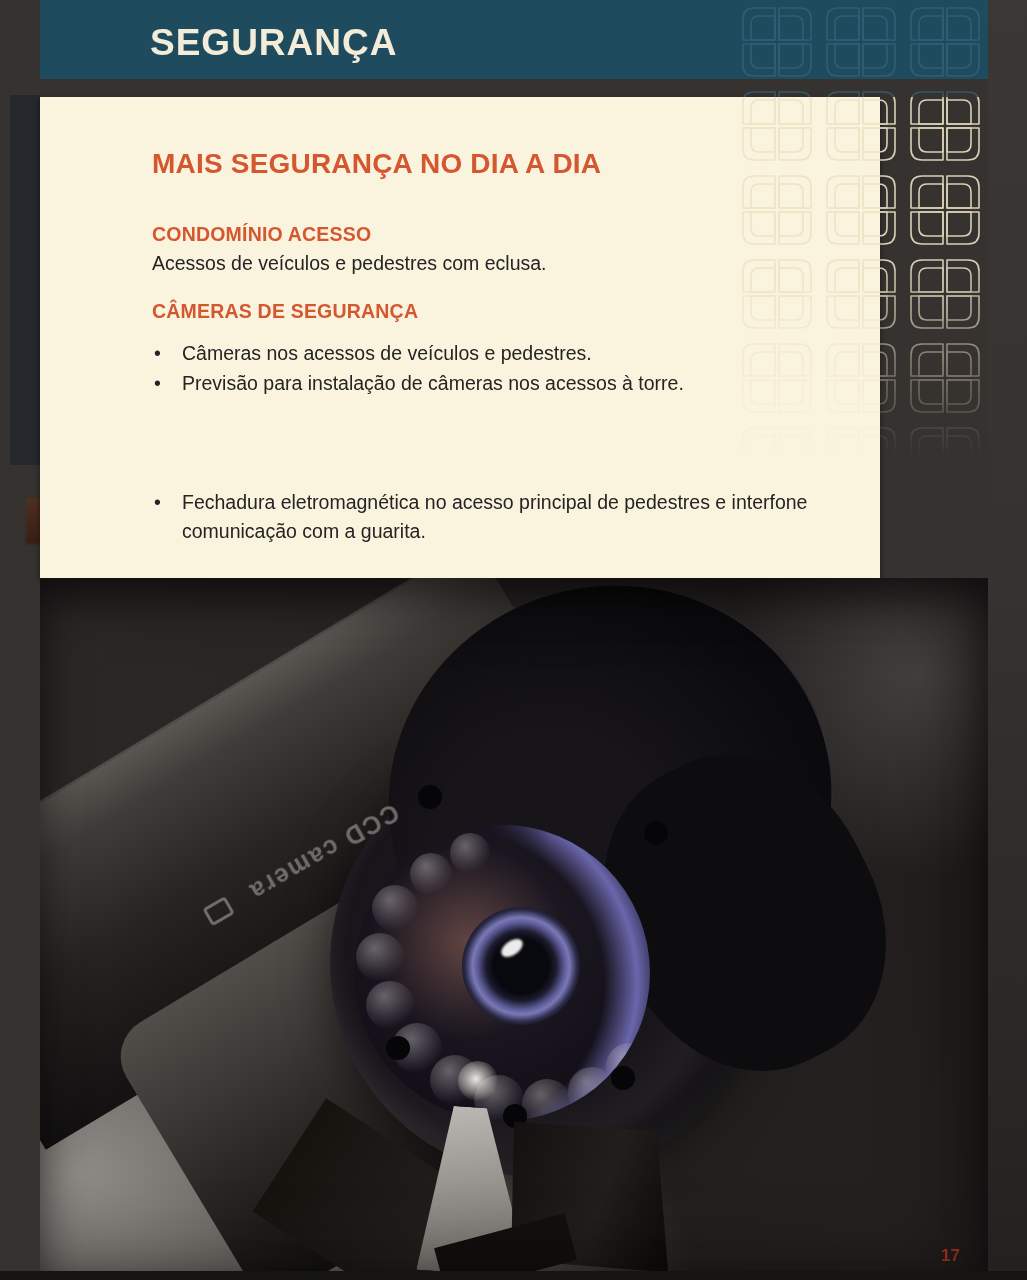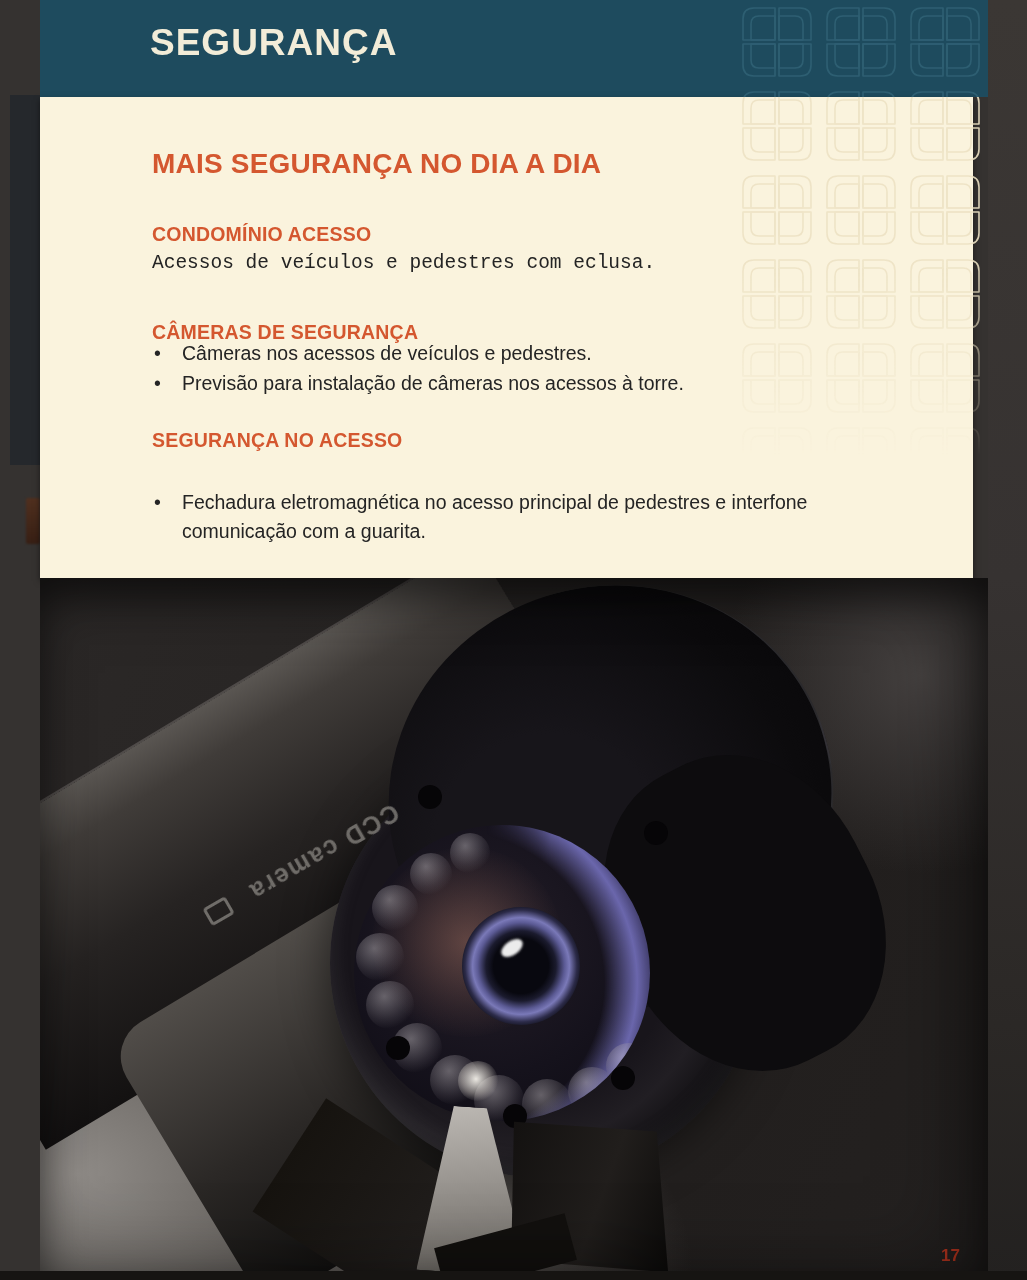--- a/index.html
+++ b/index.html
@@ -11,38 +11,38 @@
   .left-darkbox { position:absolute; left:10px; top:95px; width:30px; height:370px; background:#25282C; }
   .left-brown   { position:absolute; left:26px; top:498px; width:14px; height:46px;
                   background:linear-gradient(#50301F,#371F14); filter:blur(1px); border-radius:2px; }
   .right-strip  { position:absolute; left:988px; top:0; width:39px; height:1280px;
                   background:linear-gradient(#3B3734 0%,#363231 45%,#2B2826 80%,#232120 100%); }
   .bottom-strip { position:absolute; left:0; top:1271px; width:1027px; height:9px; background:#161412; }
 
   
   .sheet { position:absolute; left:40px; top:0; width:948px; height:1271px; }
 
-  .band { position:absolute; left:0; top:0; width:948px; height:97px;
+  .band { position:absolute; left:0; top:0; width:948px; height:79px;
           background:var(--header-bg,#1E4B5E); }
   .band h1 { position:absolute; left:110px; top:22px; font-size:37px; font-weight:bold;
              letter-spacing:1px; color:#F2ECD8; }
 
-  .panel { position:absolute; left:0; top:97px; width:933px; height:481px;
+  .panel { position:absolute; left:0; top:97px; width:840px; height:481px;
            background:var(--panel-bg,#FAF3DD); box-shadow:0 3px 6px rgba(0,0,0,.5); }
 
   .pattern-svg { position:absolute; left:695px; top:0; width:253px; height:470px; z-index:3;
     pointer-events:none;
     -webkit-mask-image:linear-gradient(to bottom,#000 55%, transparent 97%);
     mask-image:linear-gradient(to bottom,#000 55%, transparent 97%); }
 
   .h-main { position:absolute; left:112px; top:51px; font-size:28px; font-weight:bold;
             color:var(--accent-orange,#D4572F); letter-spacing:.2px; }
   .sec-title { position:absolute; left:112px; font-size:19.5px; font-weight:bold;
                color:var(--accent-orange,#D4572F); letter-spacing:.2px; }
-  .sec-body  { position:absolute; left:112px; font-size:19.5px; color:var(--body-text,#242424);font-family:Liberation Mono, monospace; }
+  .sec-body  { position:absolute; left:112px; font-size:19.5px; color:var(--body-text,#242424); }
   .bullet { position:absolute; left:142px; font-size:19.5px; color:var(--body-text,#242424);
             max-width:665px; line-height:29px; }
   .bullet::before { content:"•"; position:absolute; left:-28px; color:var(--body-text,#242424); }
 
   
   .photo { position:absolute; left:0; top:578px; width:948px; height:693px; overflow:hidden;
     background:
       radial-gradient(ellipse 620px 480px at 4% 86%, #8F8B87 0%, #6F6B67 26%, rgba(60,56,54,0) 68%),
       radial-gradient(ellipse 420px 330px at 40% 100%, rgba(150,146,141,.55) 0%, rgba(0,0,0,0) 65%),
       radial-gradient(circle 320px at 93% 14%, #454140 0%, rgba(0,0,0,0) 62%),
@@ -161,25 +161,24 @@
       <rect x="0" y="0" width="253" height="97" fill="url(#pat-teal)" opacity="0.75"></rect>
       <rect x="0" y="97" width="253" height="373" fill="url(#pat-cream)" opacity="0.9"></rect>
     </svg>
 
     <div class="panel">
       <div class="h-main">MAIS SEGURANÇA NO DIA A DIA</div>
 
       <div class="sec-title" style="top:126px">CONDOMÍNIO ACESSO</div>
       <div class="sec-body" style="top:155px">Acessos de veículos e pedestres com eclusa.</div>
 
-      <div class="sec-title" style="top:224px">CÂMERAS DE SEGURANÇA</div>
+      <div class="sec-title" style="top:203px">CÂMERAS DE SEGURANÇA</div>
       <div class="bullet" style="top:242px">Câmeras nos acessos de veículos e pedestres.</div>
       <div class="bullet" style="top:272px">Previsão para instalação de câmeras nos acessos à torre.</div>
 
-      <div class="sec-title" style="top:332px">SEGURANÇA NO ACESSO</div>
       <div class="bullet" style="top:391px">Fechadura eletromagnética no acesso principal de pedestres e interfone comunicação com a guarita.</div>
     </div>
 
     <div class="photo">
 
       <div class="cam-body"></div>
       <div class="cam-neck"></div>
       <div class="cam-label">
         <span>CCD camera</span>
         <span class="mini-logo"></span>

